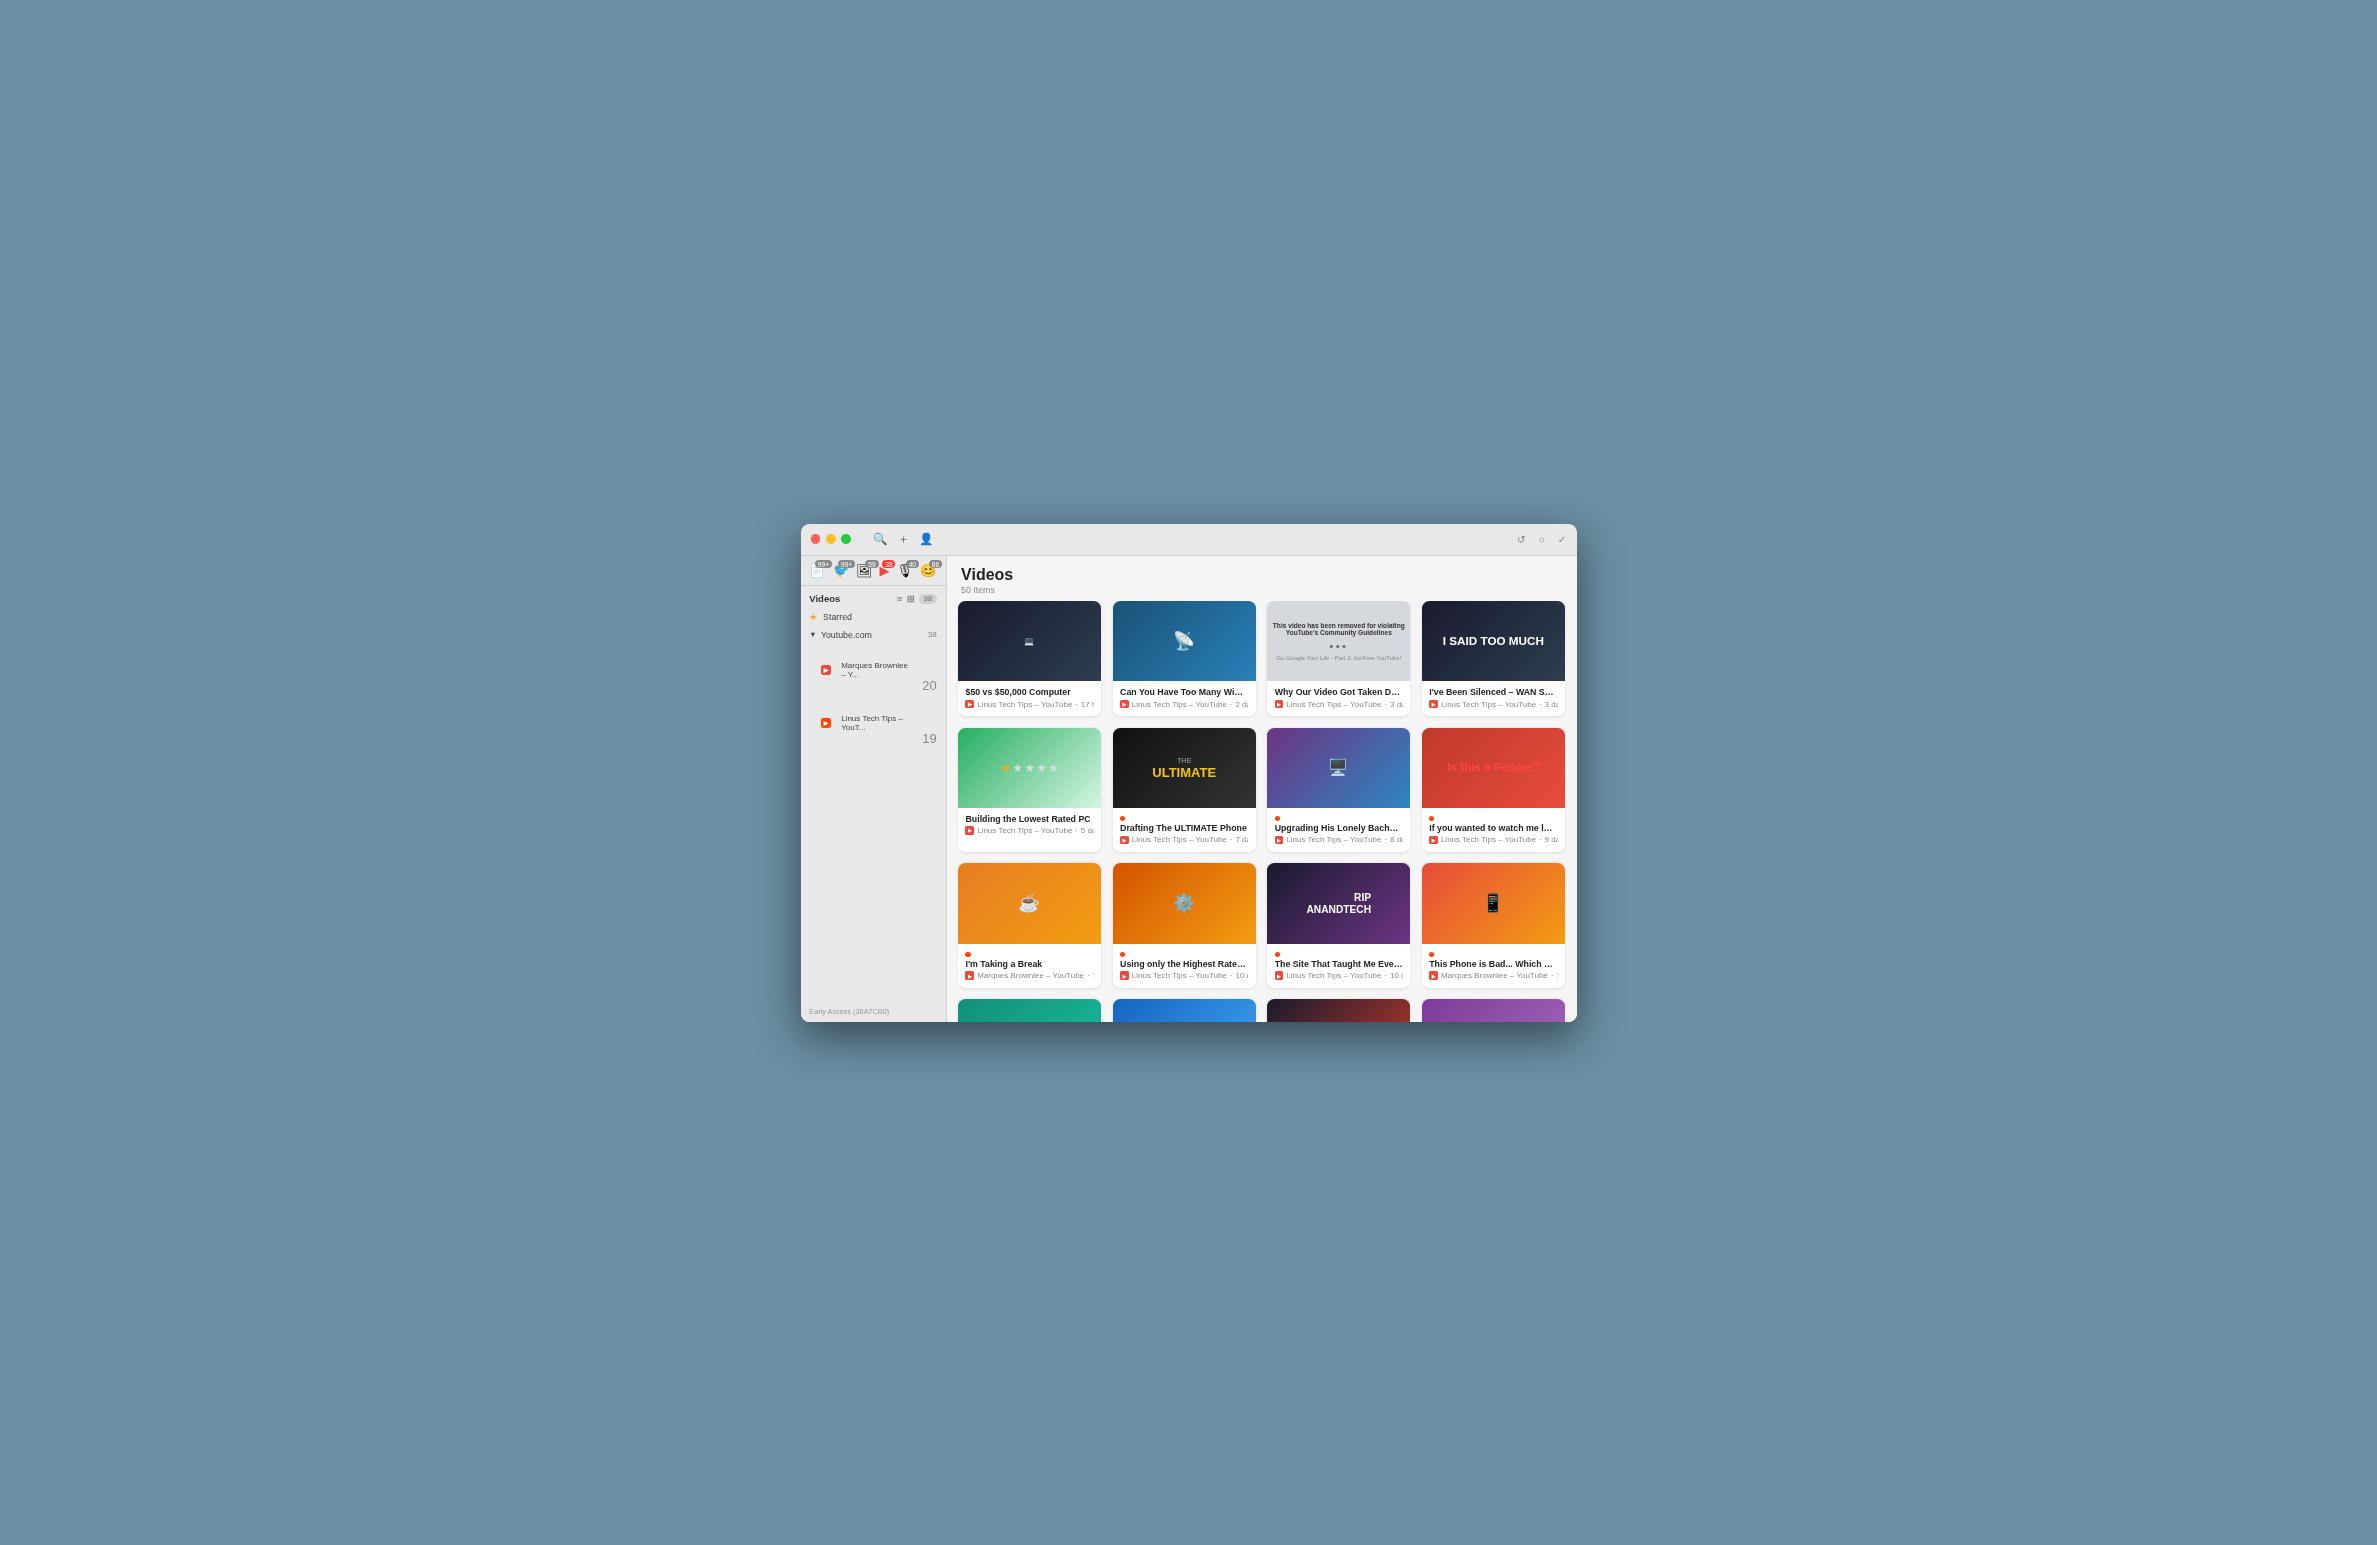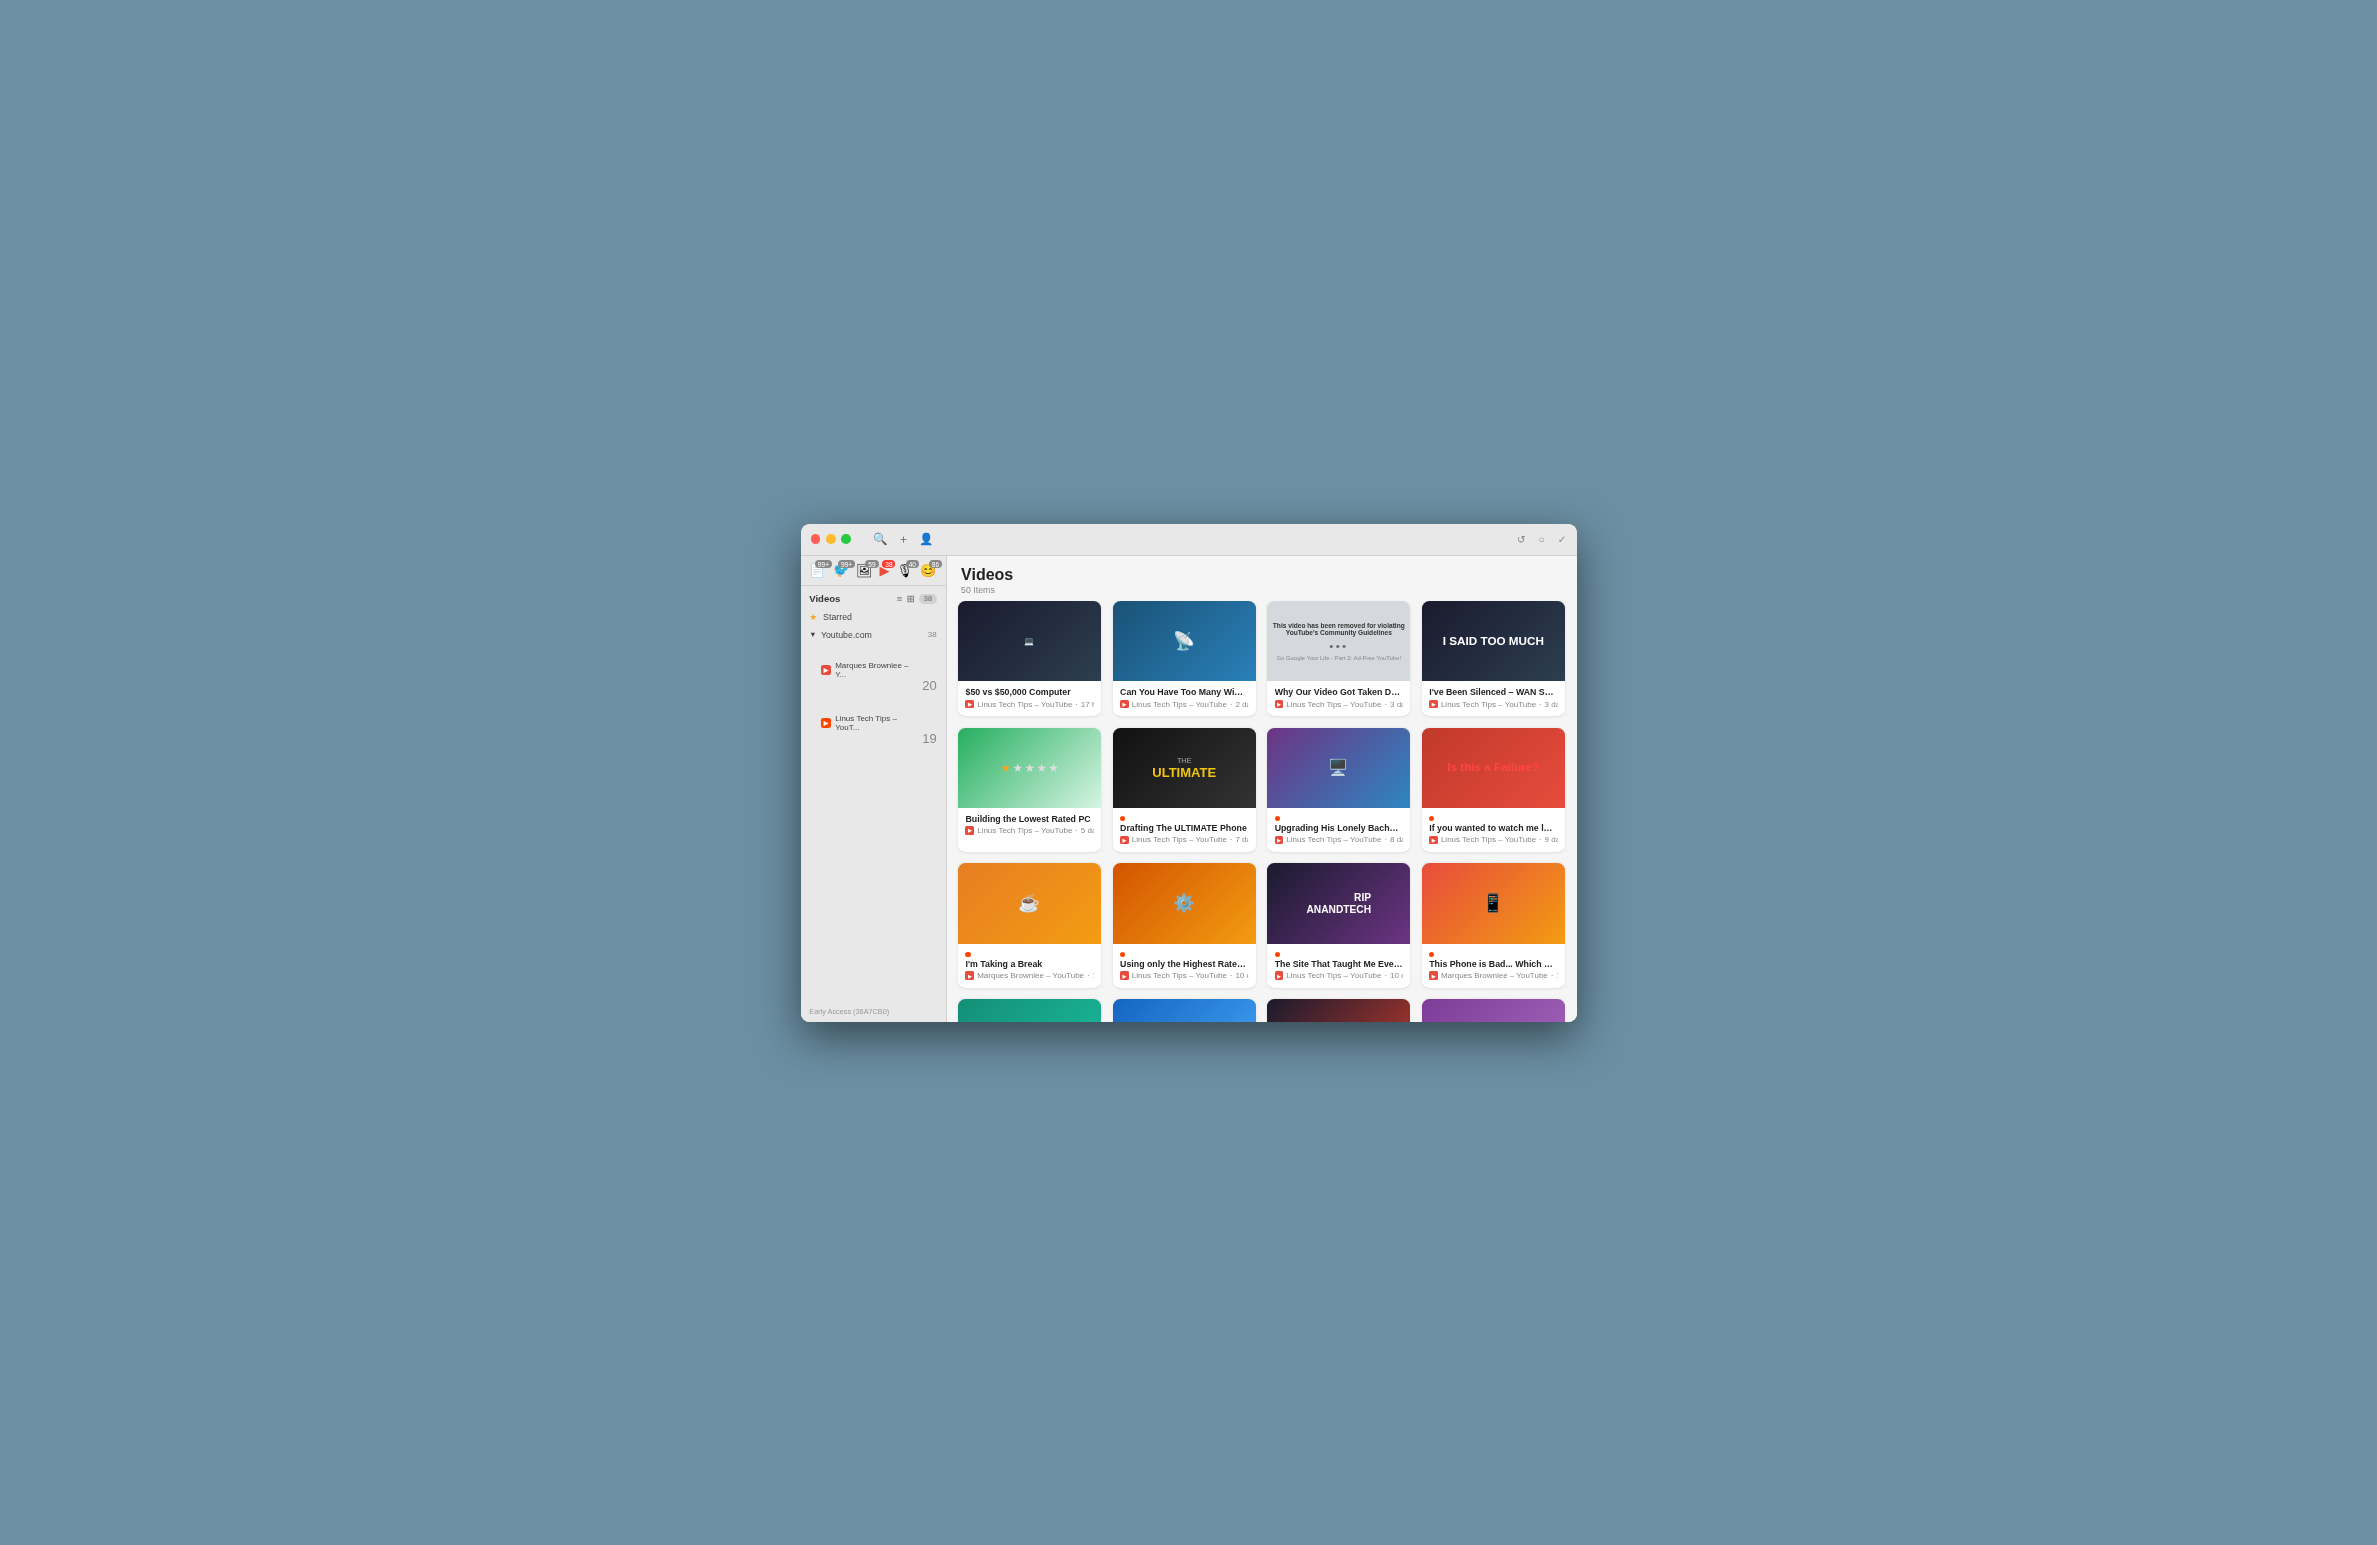--- a/index.html
+++ b/index.html
@@ -141,21 +141,21 @@
       gap: 4.4px;
       font-size: 8.8px;
       font-weight: 500;
       color: #444;
       cursor: pointer;
     }
     .sidebar-sub-item {
       padding: 2.9px 8.8px 2.9px 20.5px;
       display: flex;
       align-items: center;
-      gap: 4px;
+      gap: 10px;
       cursor: pointer;
       font-size: 8.8px;
       color: #444;
     }
     .sidebar-sub-item .item-badge {
       margin-left: auto;
       font-size: 13px;
       color: #888;
       margin-top: 32px;
     }

